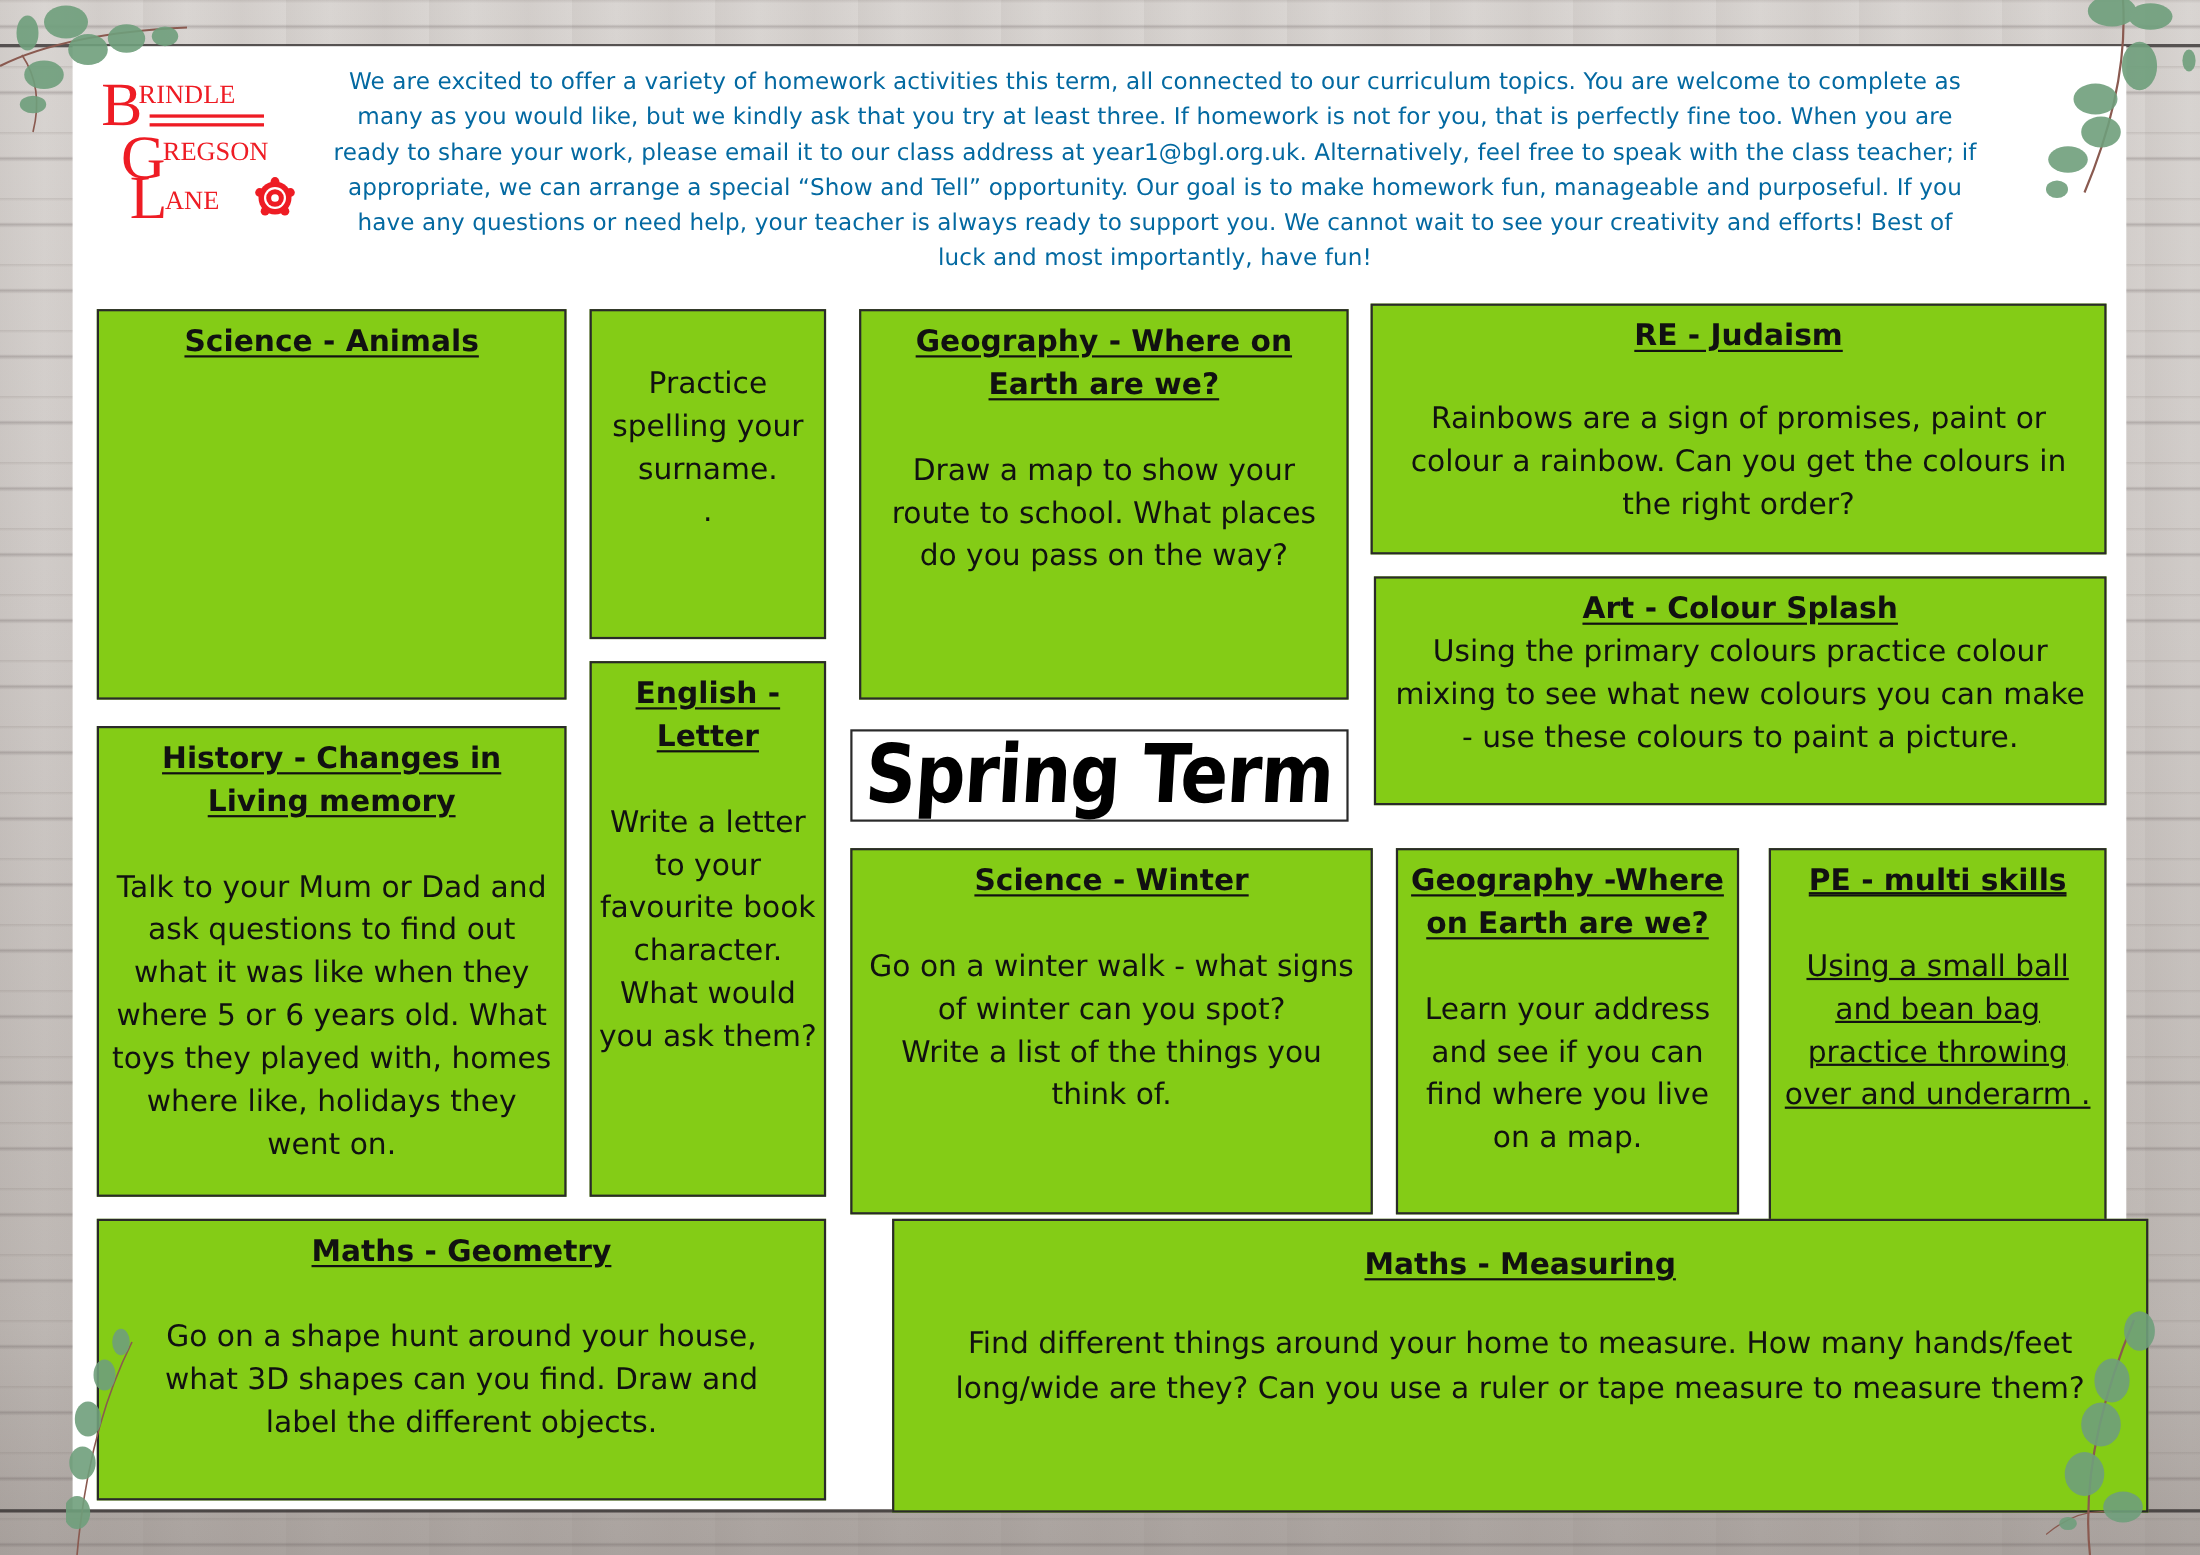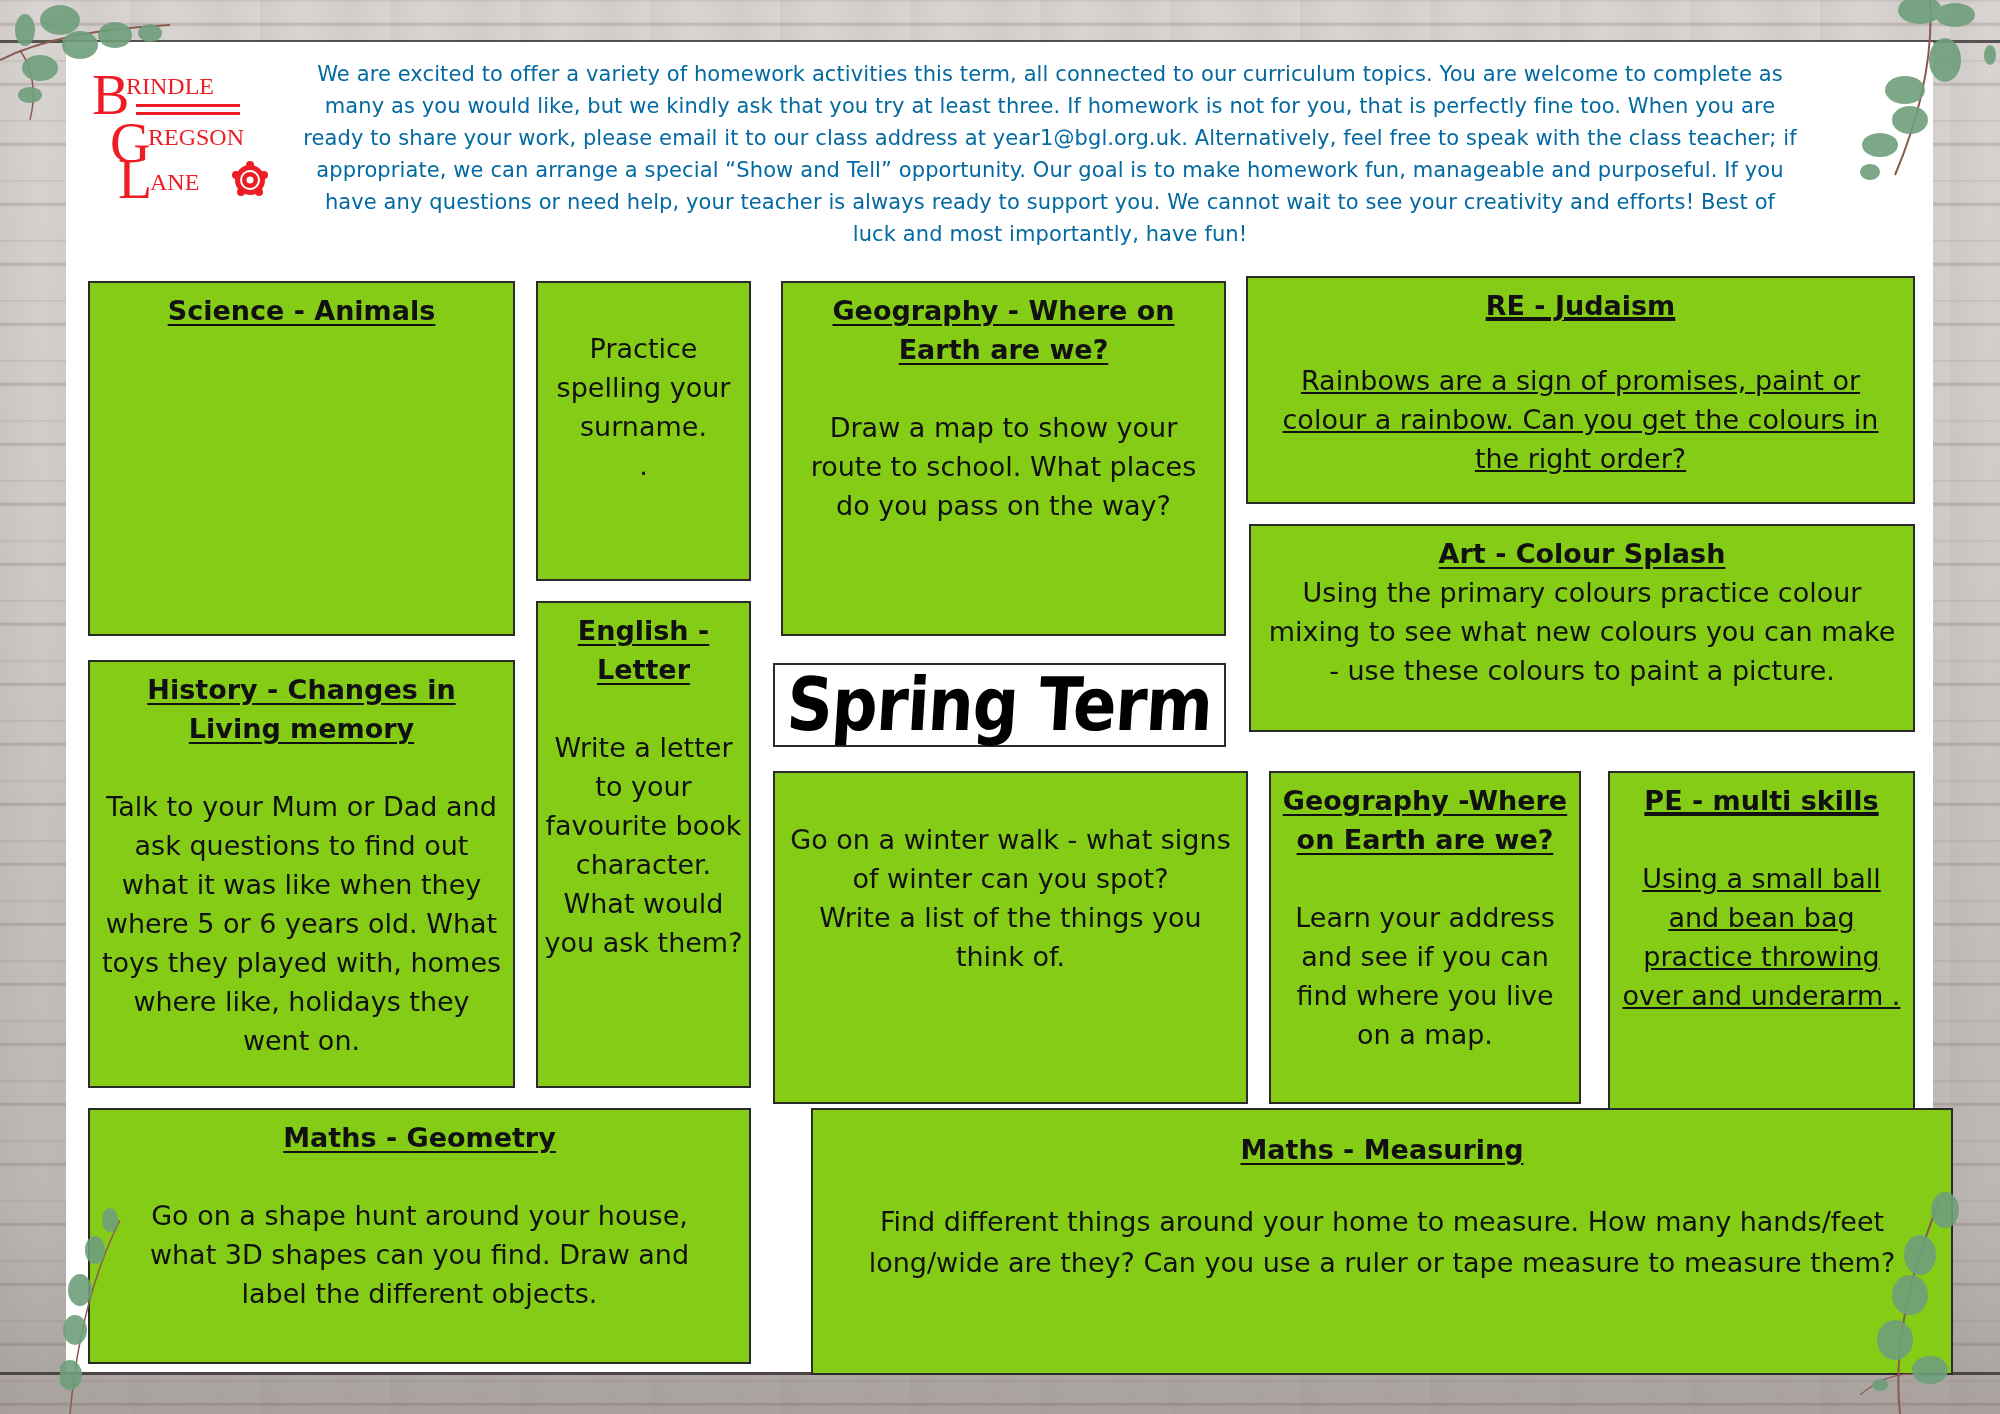--- a/index.html
+++ b/index.html
@@ -88,21 +88,21 @@
 <div class="box" style="left:536px;top:281px;width:215px;height:300px;padding-top:46px;">
   <div class="body tight">Practice spelling your surname.</div>
   <div class="body tight">.</div>
 </div>
 
 <div class="box" style="left:781px;top:281px;width:445px;height:355px;">
   <div class="title">Geography - Where on Earth are we?</div>
   <div class="body">Draw a map to show your route to school. What places do you pass on the way?</div>
 </div>
 
-<div class="box" style="left:1246px;top:276px;width:669px;height:228px;text-decoration:underline;">
+<div class="box" style="left:1246px;top:276px;width:669px;height:228px;">
   <div class="title">RE - Judaism</div>
   <div class="body" style="margin-top:36px;text-align:center;">Rainbows are a sign of promises, paint or colour a rainbow. Can you get the colours in the right order?</div>
 </div>
 
 <div class="box" style="left:1249px;top:524px;width:666px;height:208px;">
   <div class="title">Art - Colour Splash</div>
   <div class="body tight">Using the primary colours practice colour mixing to see what new colours you can make - use these colours to paint a picture.</div>
 </div>
 
 <div class="box" style="left:536px;top:601px;width:215px;height:487px;padding-left:6px;padding-right:6px;">
@@ -113,20 +113,21 @@
 <div class="box" style="left:88px;top:660px;width:427px;height:428px;">
   <div class="title">History - Changes in Living memory</div>
   <div class="body">Talk to your Mum or Dad and ask questions to find out what it was like when they where 5 or 6 years old. What toys they played with, homes where like, holidays they went on.</div>
 </div>
 
 <div class="spring">
   <span>Spring Term</span>
 </div>
 
 <div class="box" style="left:773px;top:771px;width:475px;height:333px;">
+  <div class="title">Science - Winter</div>
   <div class="body">Go on a winter walk - what signs of winter can you spot?</div>
   <div class="body tight">Write a list of the things you think of.</div>
 </div>
 
 <div class="box" style="left:1269px;top:771px;width:312px;height:333px;">
   <div class="title">Geography -Where on Earth are we?</div>
   <div class="body">Learn your address and see if you can find where you live on a map.</div>
 </div>
 
 <div class="box" style="left:1608px;top:771px;width:307px;height:404px;text-decoration:underline;">

